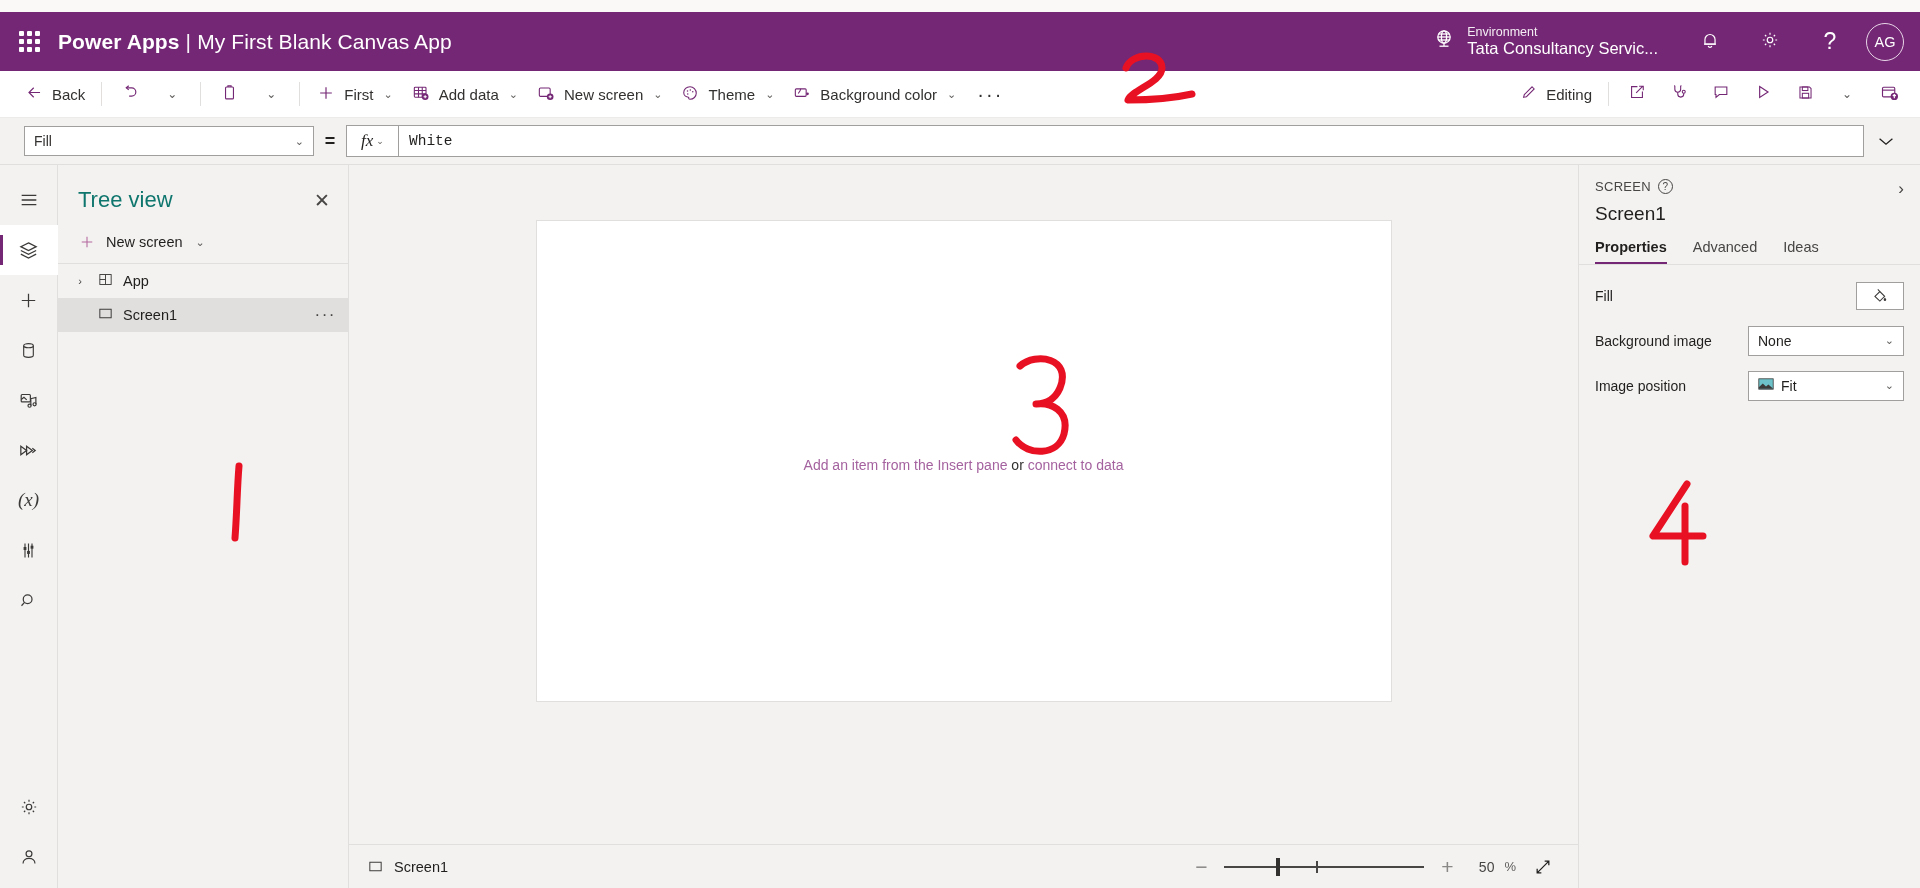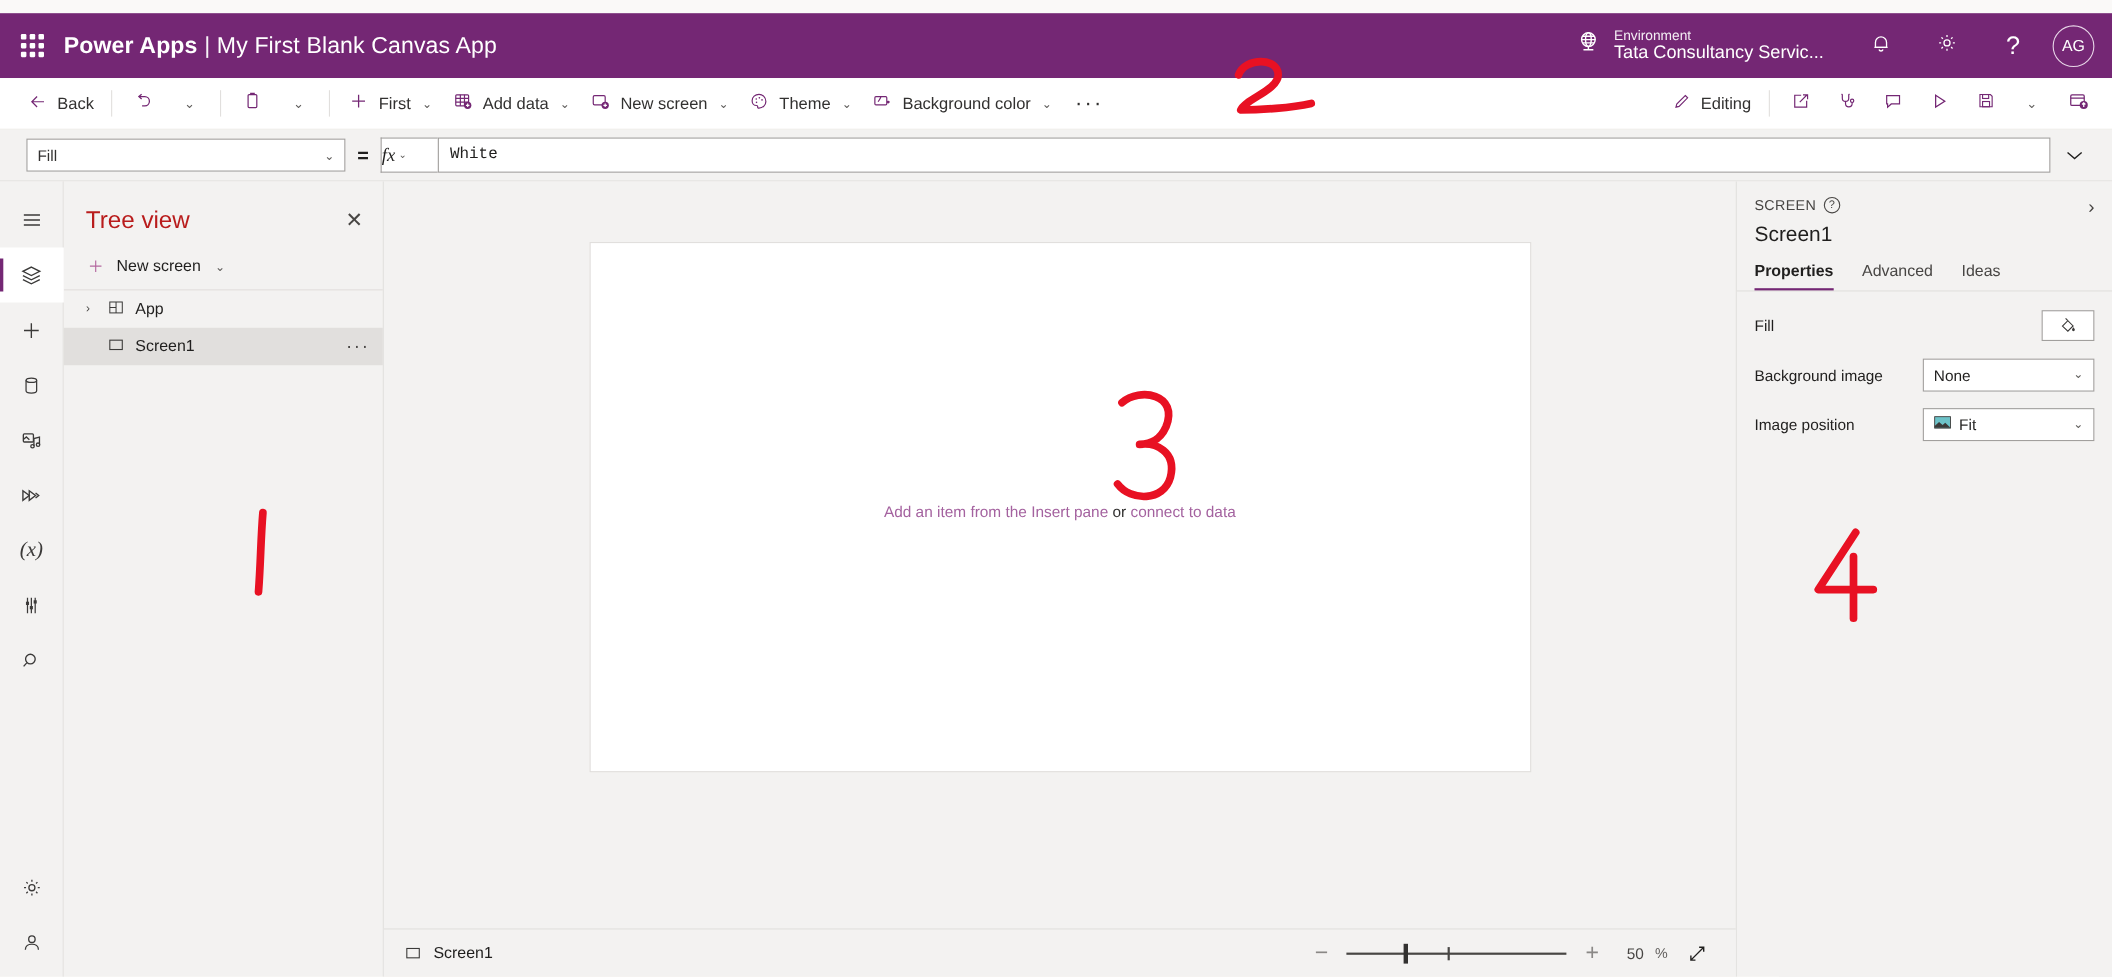--- a/index.html
+++ b/index.html
@@ -63,21 +63,21 @@
   }
   .prop-select {
     width: 290px; height: 30px; background: #fff; border: 1px solid #a19f9d;
     display: flex; align-items: center; padding: 0 9px; font-size: 14px; color: #323130;
     cursor: pointer; margin-left: 12px;
   }
   .prop-select .chev { margin-left: auto; color: #605e5c; font-size: 11px; }
   .eq { width: 32px; text-align: center; font-size: 18px; color: #201f1e; font-weight: bold; }
   .fx {
     width: 52px; height: 32px; background: #fff; border: 1px solid #a19f9d; border-right: none;
-    display: flex; align-items: center; justify-content: flex-start; gap: 3px; cursor: pointer;
+    display: flex; align-items: center; justify-content: center; gap: 3px; cursor: pointer;
   }
   .fx-glyph { font-family: "Liberation Serif", serif; font-style: italic; font-size: 17px; color: #201f1e; }
   .fx .chev { font-size: 9px; color: #605e5c; }
   .formula-input {
     flex: 1 1 auto; height: 32px; background: #fff; border: 1px solid #a19f9d;
     display: flex; align-items: center; padding: 0 10px;
     font-family: "Liberation Mono", monospace; font-size: 14.5px; color: #201f1e;
   }
   .fb-expand { width: 44px; display: flex; align-items: center; justify-content: center; cursor: pointer; }
 
@@ -100,21 +100,21 @@
   .rail-spacer { flex: 1 1 auto; }
 
   
   .treepanel {
     width: 291px; flex: 0 0 291px; background: #f3f2f1; border-right: 1px solid #e1dfdd;
     display: flex; flex-direction: column;
   }
   .tree-head {
     display: flex; align-items: center; padding: 22px 18px 10px 20px;
   }
-  .tree-title { font-size: 22px; color: #b91c1c; }
+  .tree-title { font-size: 22px; color: #0f766e; }
   .tree-close { margin-left: auto; cursor: pointer; font-size: 19px; color: #484644; line-height: 1; }
   .tree-tabs { display: flex; gap: 22px; padding: 0 20px; }
   .tree-tab {
     font-size: 15px; color: #484644; padding: 4px 0 8px; cursor: pointer; position: relative;
   }
   .tree-tab.active { color: #201f1e; font-weight: bold; }
   .tree-tab.active::after {
     content: ""; position: absolute; left: 0; right: 0; bottom: 0; height: 2px; background: #742774;
   }
   .searchbox {

